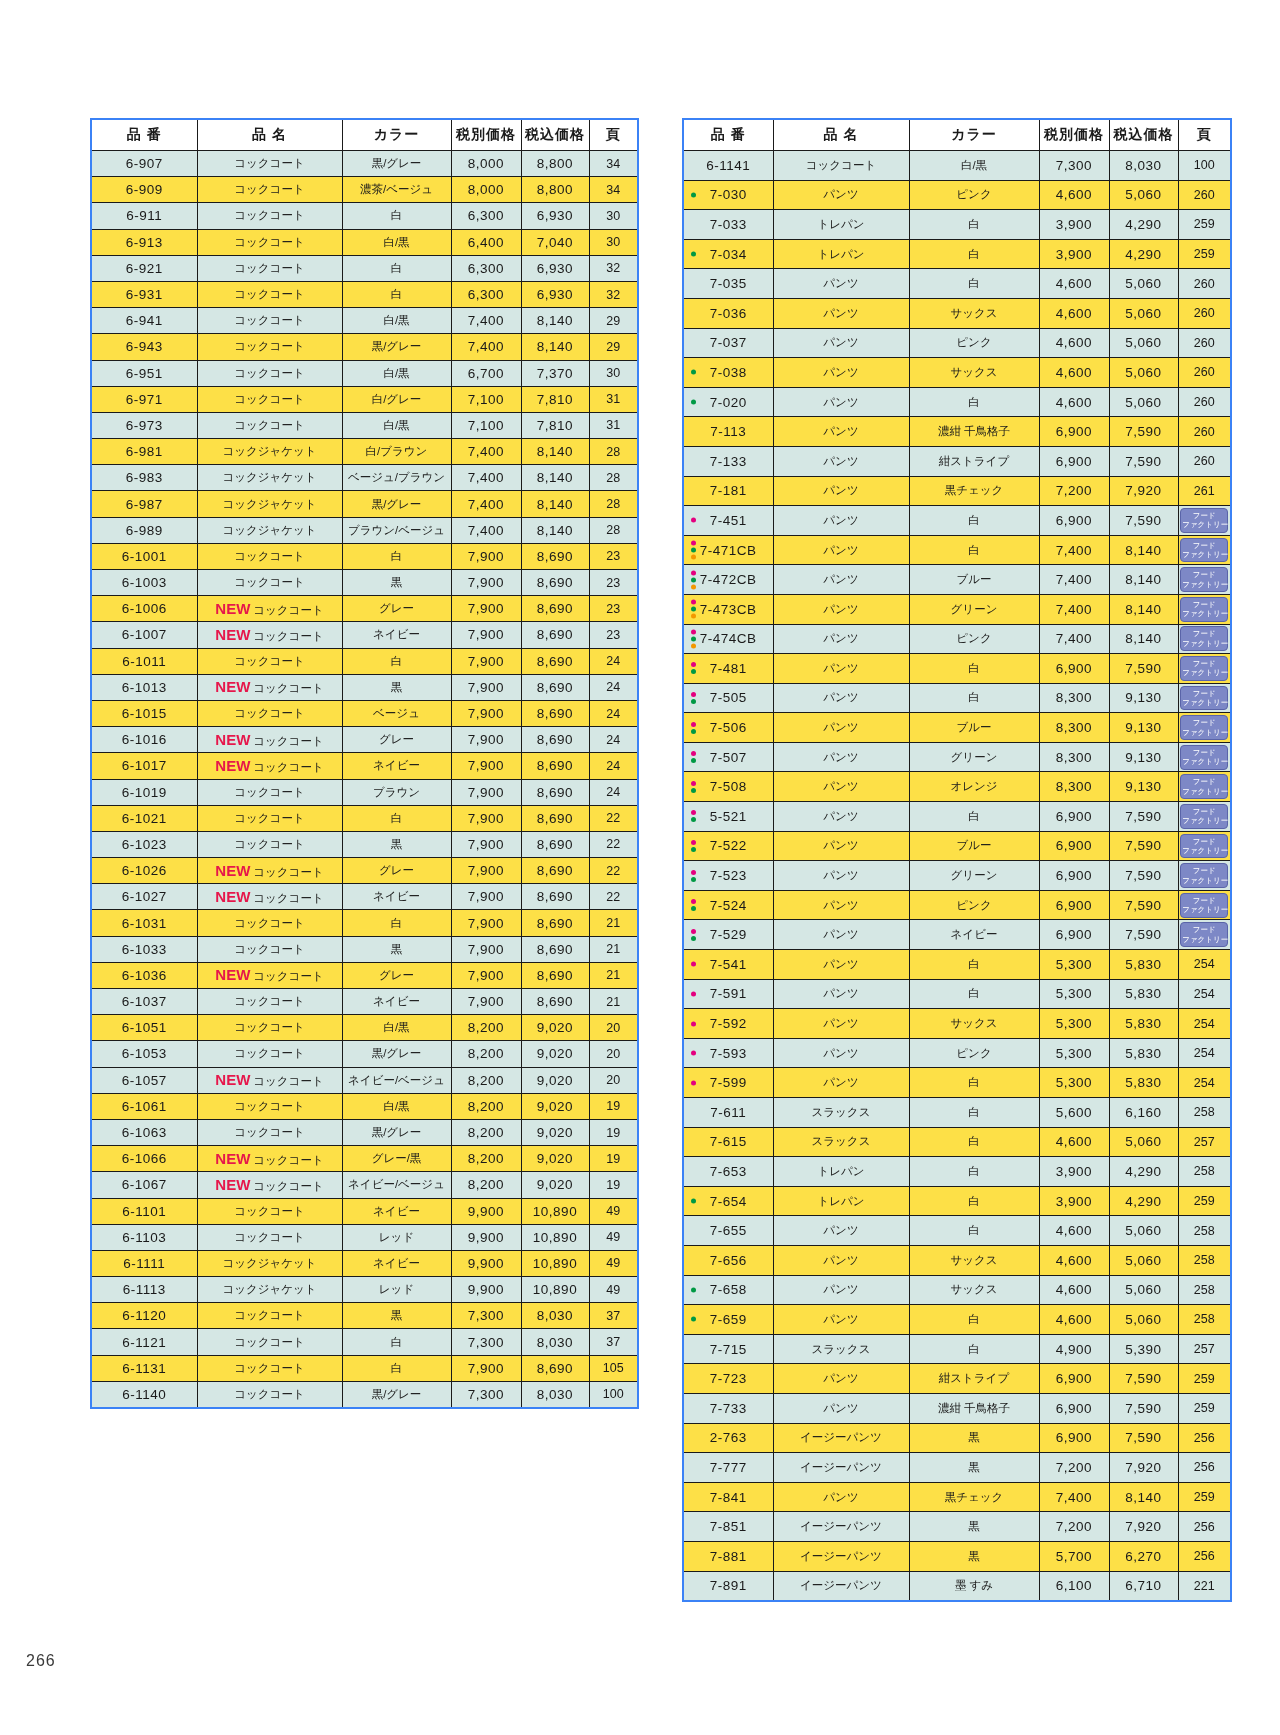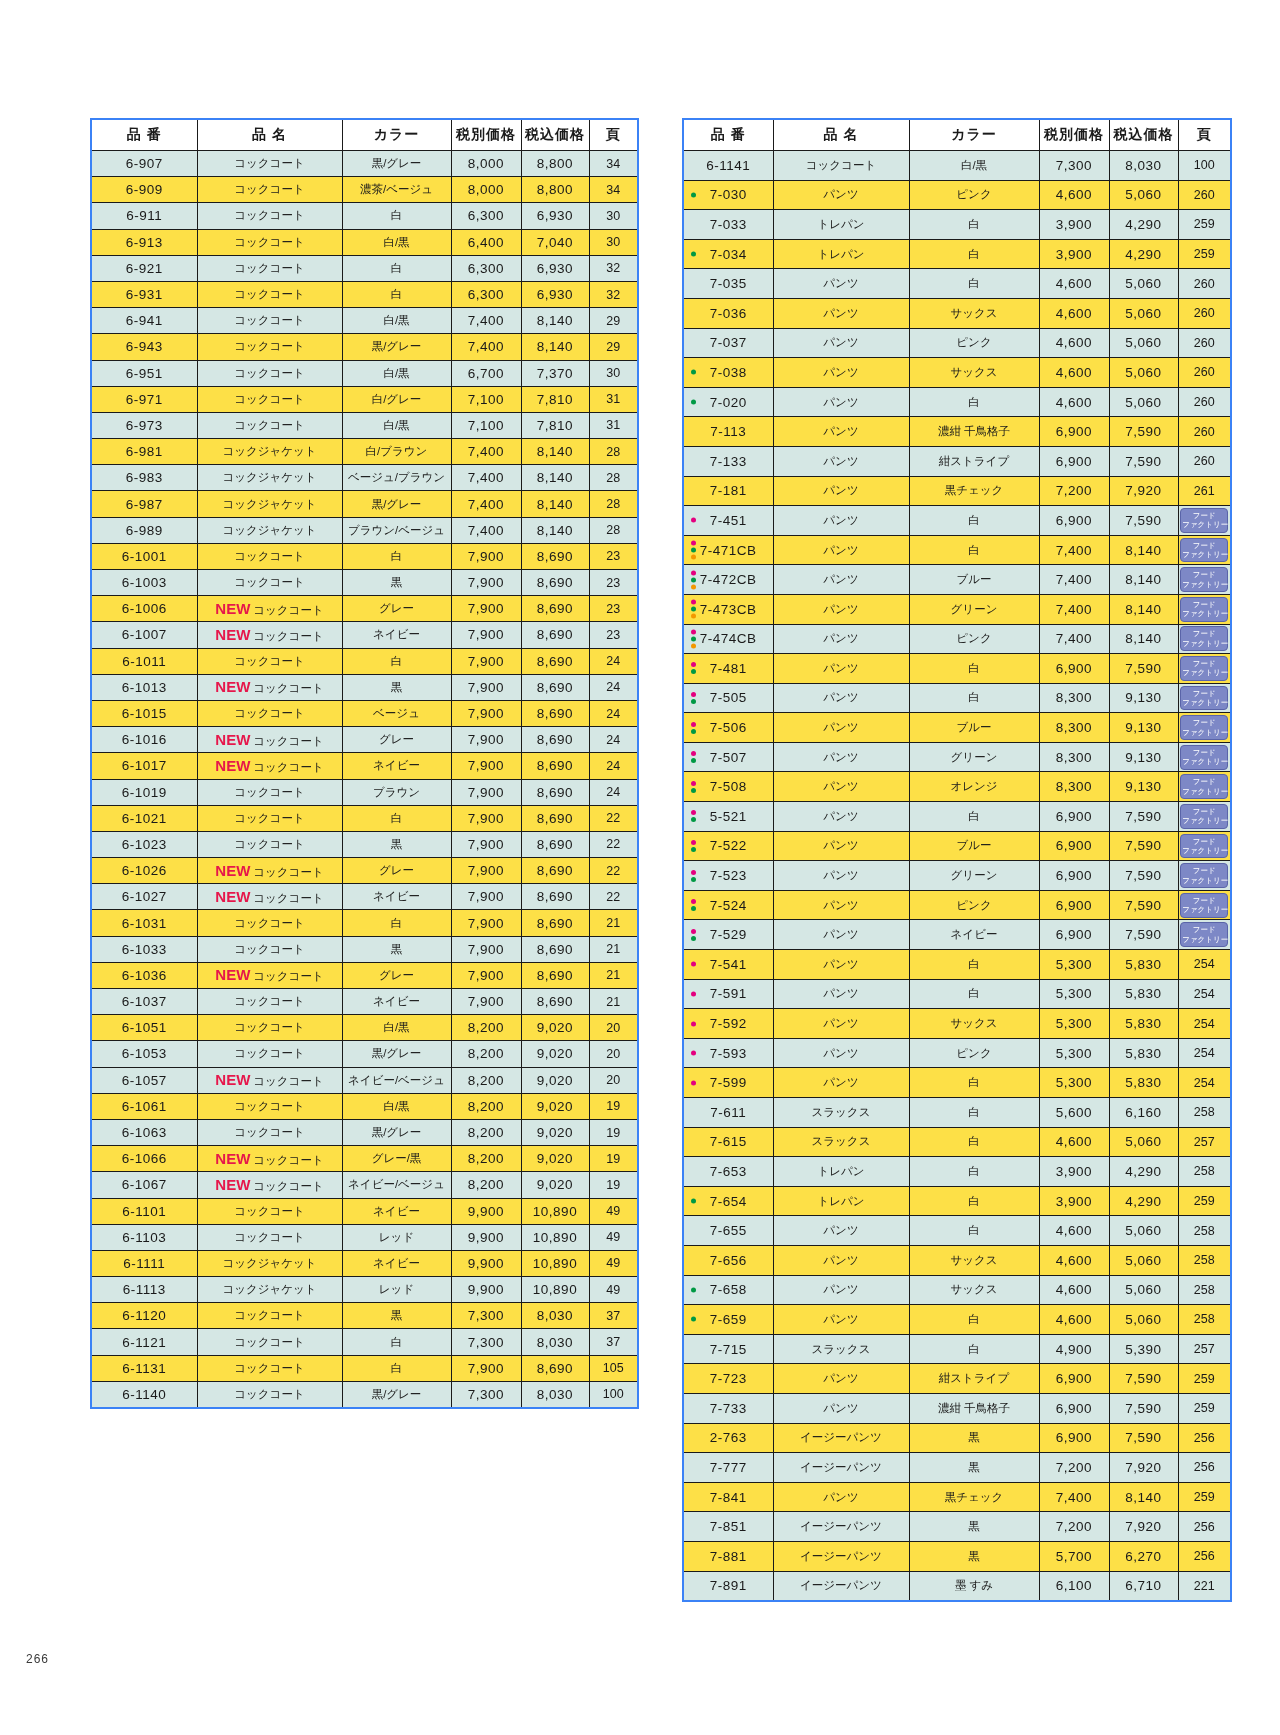--- a/index.html
+++ b/index.html
@@ -64,21 +64,21 @@
     border-radius:4px;
     font-size:7.5px;
     line-height:1.25;
     padding:2px 1px;
     width:44px;
     letter-spacing:0;
   }
   #page-number{
     position:absolute;
     left:26px;top:1652px;
-    font-size:12px;
+    font-size:16px;
     color:#3a3a3a;
     letter-spacing:1px;
   }
 </style>
 </head>
 <body>
 
 <table class="catalog-table" id="table-left">
     <colgroup>
       <col style="width: 106px;">

